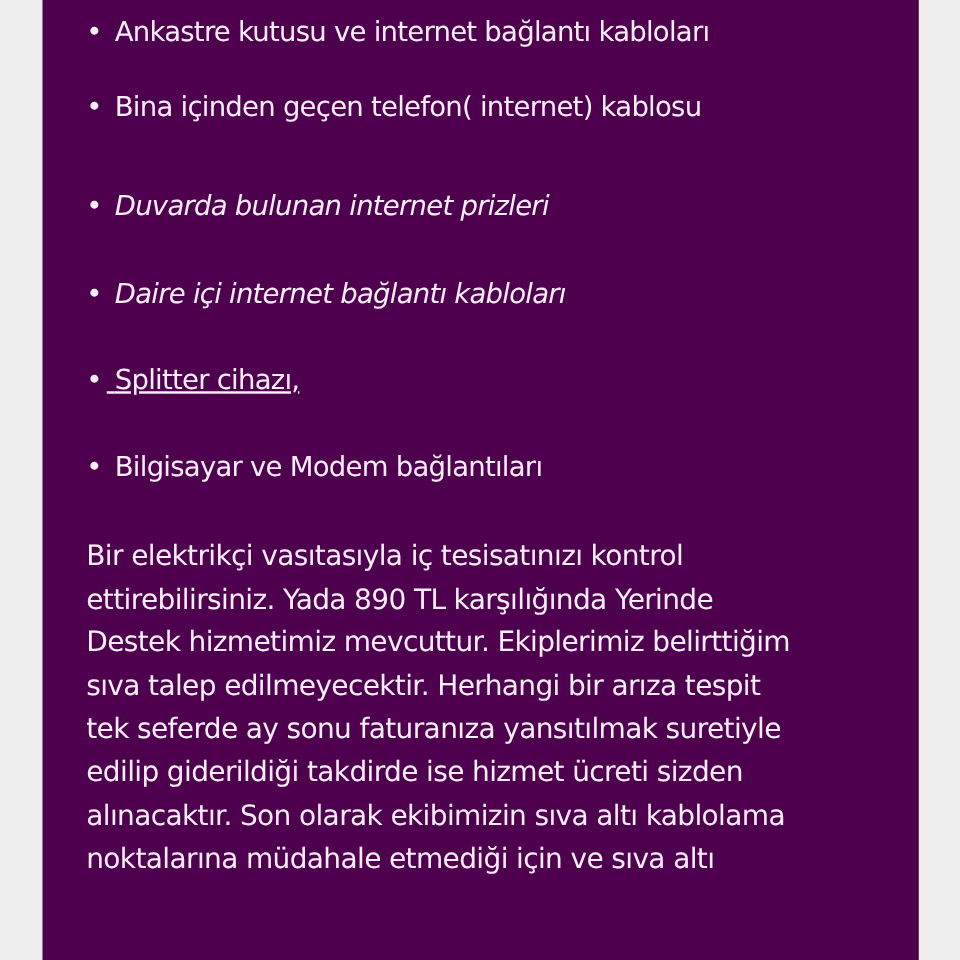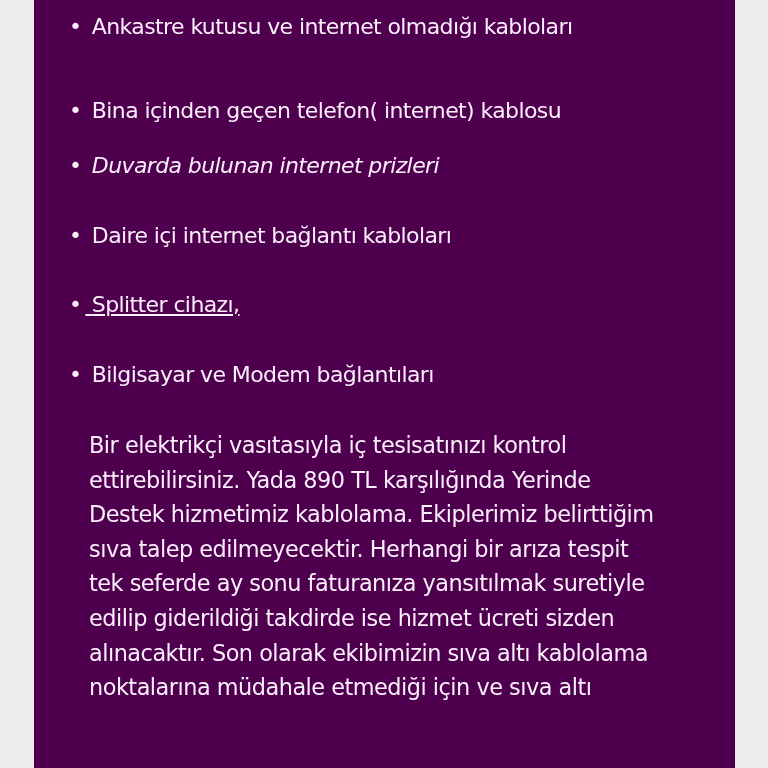--- a/index.html
+++ b/index.html
@@ -45,58 +45,57 @@
       left: 0;
       top: 428px;
       width: 640px;
       line-height: 34.6px;
       font-size: 22.4px;
       letter-spacing: -0.5px;
     }
     .para-line {
       display: block;
       white-space: nowrap;
-      margin-left: 20px;
     }
   </style>
 </head>
 <body>
 
 <div class="panel">
   <div class="content">
 
     <div class="bullet-item" style="top:12px;">
       <span class="bullet-dot">•</span>
-      <span>Ankastre kutusu ve internet olmadığı kabloları</span>
+      <span>Ankastre kutusu ve internet bağlantı kabloları</span>
     </div>
-    <div class="bullet-item" style="top:96px;">
+    <div class="bullet-item" style="top:72px;">
       <span class="bullet-dot">•</span>
       <span>Bina içinden geçen telefon( internet) kablosu</span>
     </div>
     <div class="bullet-item" style="top:151px;font-style:italic;">
       <span class="bullet-dot">•</span>
       <span>Duvarda bulunan internet prizleri</span>
     </div>
-    <div class="bullet-item" style="top:221px;">
+    <div class="bullet-item" style="top:221px;font-style:italic;">
       <span class="bullet-dot">•</span>
       <span>Daire içi internet bağlantı kabloları</span>
     </div>
     <div class="bullet-item" style="top:290px;text-decoration:underline;">
       <span class="bullet-dot">•</span>
       <span>Splitter cihazı,</span>
     </div>
     <div class="bullet-item" style="top:360px;">
       <span class="bullet-dot">•</span>
       <span>Bilgisayar ve Modem bağlantıları</span>
     </div>
 
     <div class="paragraph">
       <span class="para-line">Bir elektrikçi vasıtasıyla iç tesisatınızı kontrol</span>
       <span class="para-line">ettirebilirsiniz. Yada 890 TL karşılığında Yerinde</span>
-      <span class="para-line">Destek hizmetimiz kablolama. Ekiplerimiz belirttiğim</span>
+      <span class="para-line">Destek hizmetimiz mevcuttur. Ekiplerimiz belirttiğim</span>
       <span class="para-line">sıva talep edilmeyecektir. Herhangi bir arıza tespit</span>
       <span class="para-line">tek seferde ay sonu faturanıza yansıtılmak suretiyle</span>
       <span class="para-line">edilip giderildiği takdirde ise hizmet ücreti sizden</span>
       <span class="para-line">alınacaktır. Son olarak ekibimizin sıva altı kablolama</span>
       <span class="para-line">noktalarına müdahale etmediği için ve sıva altı</span>
     </div>
 
   </div>
 </div>
 

